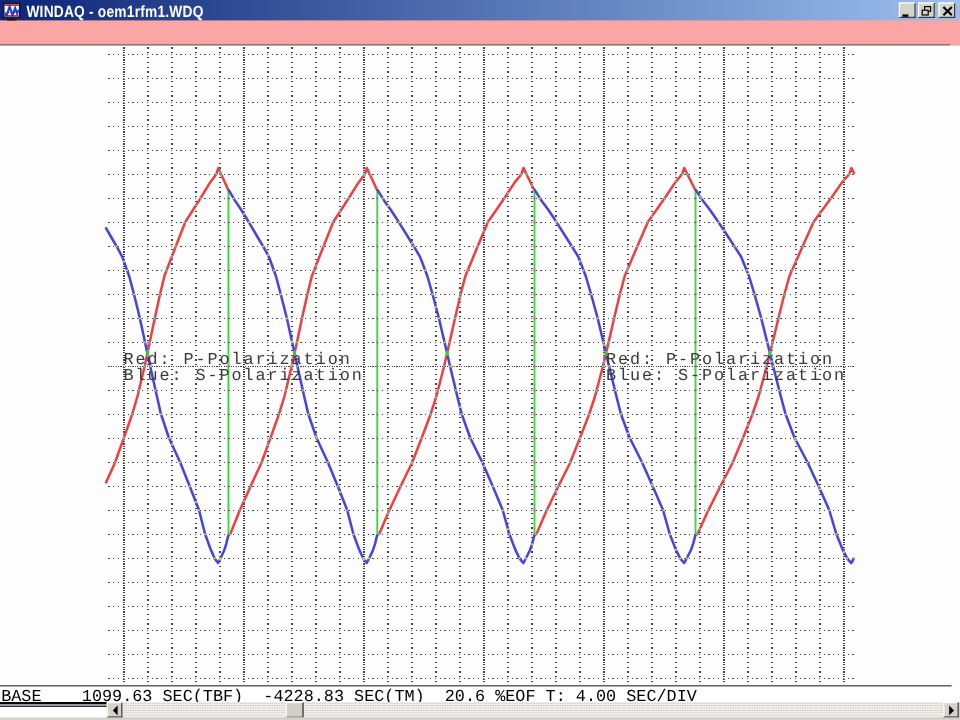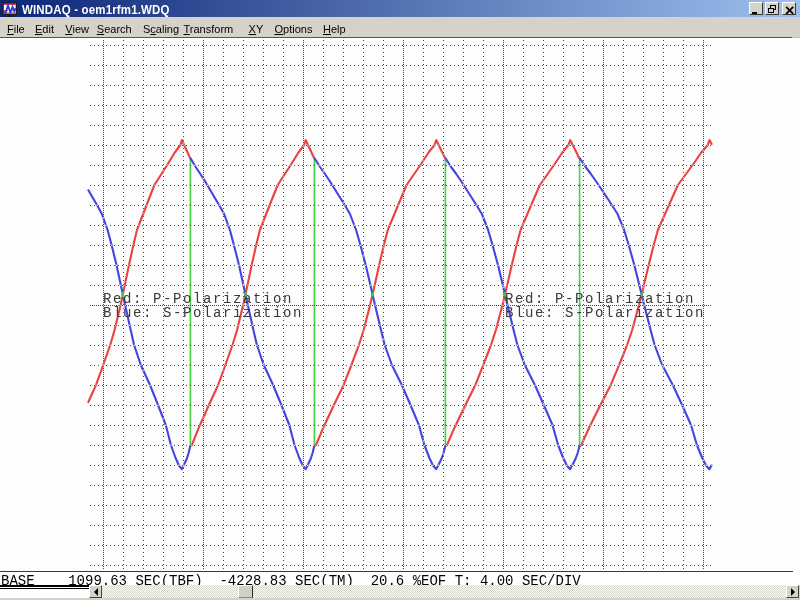--- a/index.html
+++ b/index.html
@@ -23,31 +23,20 @@
 <div style="position:absolute;left:748.5px;top:2px;width:14px;height:13px;background:#d5d2ca;border-top:1px solid #fff;border-left:1px solid #fff;border-right:1.5px solid #3a3a3a;border-bottom:1.5px solid #3a3a3a">
         <div style="position:absolute;left:2px;top:8.6px;width:5.5px;height:2px;background:#000"></div>
       </div>
       <div style="position:absolute;left:764.5px;top:2px;width:14px;height:13px;background:#d5d2ca;border-top:1px solid #fff;border-left:1px solid #fff;border-right:1.5px solid #3a3a3a;border-bottom:1.5px solid #3a3a3a">
         <div style="position:absolute;left:4px;top:2px;width:6px;height:5px;border:1.4px solid #000"></div>
         <div style="position:absolute;left:2px;top:5px;width:6px;height:5px;border:1.4px solid #000;background:#d5d2ca"></div>
       </div>
       <div style="position:absolute;left:781.5px;top:2px;width:14px;height:13px;background:#d5d2ca;border-top:1px solid #fff;border-left:1px solid #fff;border-right:1.5px solid #3a3a3a;border-bottom:1.5px solid #3a3a3a"><svg width="14" height="13" viewBox="0 0 14 13">
           <path d="M3.2 2.8 L10.2 9.8 M10.2 2.8 L3.2 9.8" stroke="#000" stroke-width="1.8"></path>
         </svg></div>
-</div>
-<div class="abs" style="left:0;top:17px;width:800px;height:20px;background:#d5d2ca;font-size:11px;color:#000">
-<span style="position:absolute;left:7px;top:6px"><u>F</u>ile</span>
-      <span style="position:absolute;left:35px;top:6px"><u>E</u>dit</span>
-      <span style="position:absolute;left:65.3px;top:6px"><u>V</u>iew</span>
-      <span style="position:absolute;left:96.8px;top:6px"><u>S</u>earch</span>
-      <span style="position:absolute;left:143px;top:6px">S<u>c</u>aling</span>
-      <span style="position:absolute;left:183.5px;top:6px"><u>T</u>ransform</span>
-      <span style="position:absolute;left:248.6px;top:6px"><u>X</u>Y</span>
-      <span style="position:absolute;left:274.5px;top:6px"><u>O</u>ptions</span>
-      <span style="position:absolute;left:323px;top:6px"><u>H</u>elp</span>
 </div>
 <div class="abs" style="left:0;top:37px;width:792px;height:1.2px;background:#555"></div>
 <div class="abs" style="left:0;top:38px;width:800px;height:533px;background:#fdfdfd"></div>
 <svg width="800" height="600" viewBox="0 0 800 600" style="position:absolute;left:0;top:0">
       <g stroke="#424242" stroke-width="1" fill="none" shape-rendering="crispEdges">
         <g stroke-dasharray="1 3">
           <path d="M90.3 45.3 H711.6"></path>
           <path d="M90.3 65.3 H711.6"></path>
           <path d="M90.3 85.3 H711.6"></path>
           <path d="M90.3 105.3 H711.6"></path>

